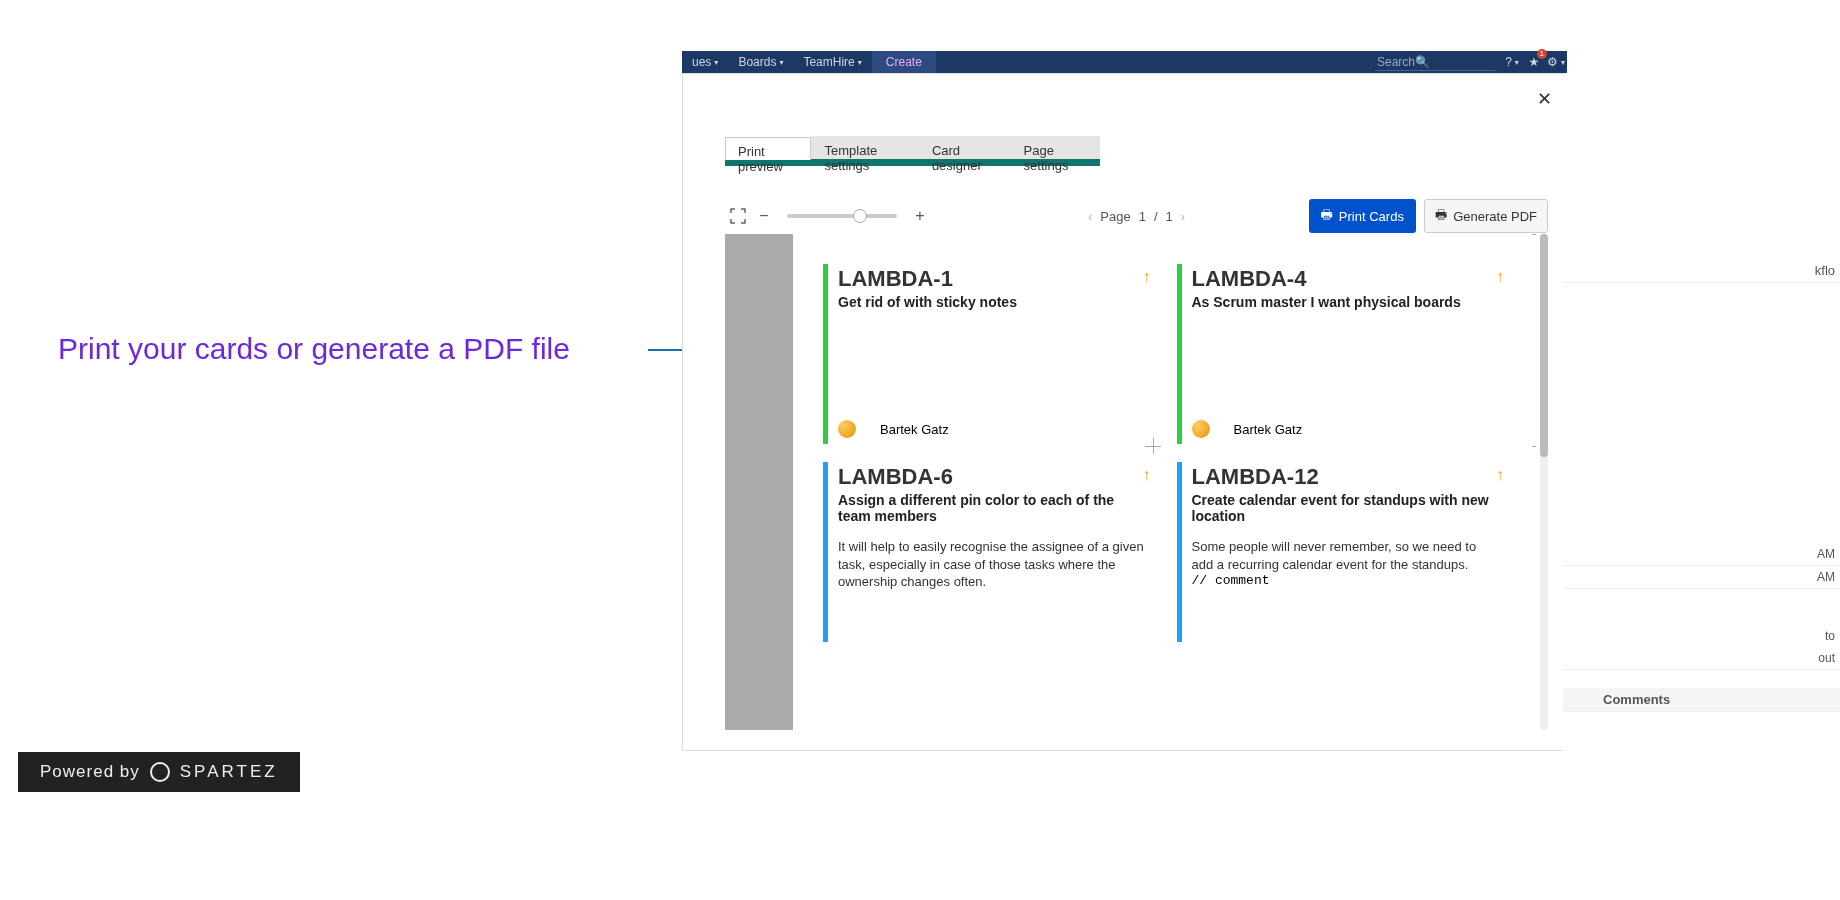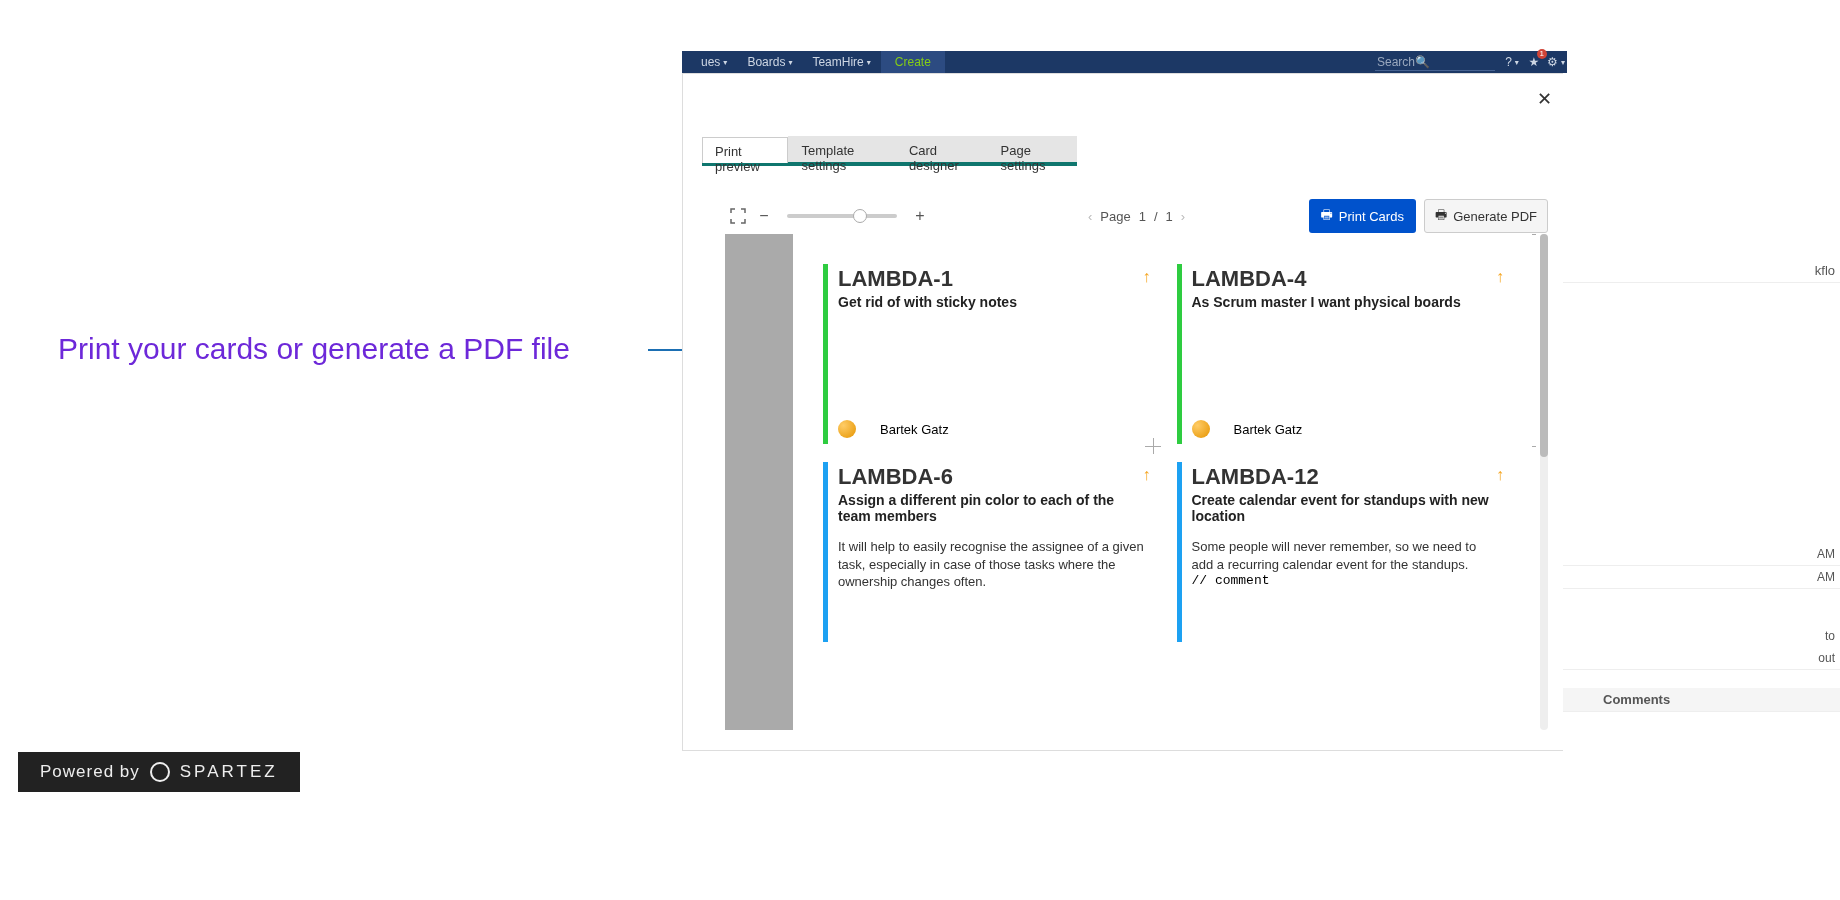--- a/index.html
+++ b/index.html
@@ -5,33 +5,33 @@
   * { box-sizing: border-box; margin: 0; padding: 0; }
   html, body { width: 1840px; height: 900px; font-family: -apple-system, "Segoe UI", Helvetica, Arial, sans-serif; background: #fff; overflow: hidden; }
 
   
   .callout { position: absolute; left: 58px; top: 332px; font-size: 30px; font-weight: 300; color: #6d28d9; }
   .callout-line { position: absolute; border: 1.5px solid #1b6fb3; pointer-events: none; }
   .callout-dot { position: absolute; width: 12px; height: 12px; border-radius: 50%; background: #1b6fb3; }
 
   
   .app { position: absolute; left: 682px; top: 51px; width: 885px; height: 700px; background: #fff; }
-  .navbar { height: 22px; background: #1c3865; display: flex; align-items: center; color: #cdd6e3; font-size: 12px; padding-left: 9px; position: relative; }
+  .navbar { height: 22px; background: #1c3865; display: flex; align-items: center; color: #cdd6e3; font-size: 12px; padding-left: 0; position: relative; }
   .nav-item { padding: 0 10px; height: 100%; display: flex; align-items: center; cursor: pointer; white-space: nowrap; }
-  .nav-item.btn { background: #2c4b81; color: #84cc16; font-weight: 500; padding: 0 14px; }
+  .nav-item.btn { background: #2c4b81; color: #f0abfc; font-weight: 500; padding: 0 14px; }
   .nav-spacer { flex: 1; }
   .nav-search { width: 120px; height: 18px; background: transparent; border-bottom: 1px solid #476392; color: #cdd6e3; font-size: 12px; margin-right: 6px; display: flex; align-items: center; padding: 0 2px; }
   .nav-icon { width: 22px; display: flex; align-items: center; justify-content: center; height: 100%; cursor: pointer; color: #cdd6e3; position: relative; }
   .badge { position: absolute; top: -2px; right: -2px; background: #d04437; color: #fff; font-size: 8px; border-radius: 6px; padding: 0 3px; line-height: 10px; }
   .caret { font-size: 8px; margin-left: 3px; }
 
   .panel { position: absolute; left: 0; right: 0; top: 22px; bottom: 0; background: #fff; border: 1px solid #ddd; }
   .close-x { position: absolute; right: 14px; top: 14px; font-size: 18px; color: #333; cursor: pointer; }
 
-  .tabstrip { margin: 62px 0 0 19px; display: flex; height: 30px; border-bottom: 4px solid #0f766e; width: 375px; }
+  .tabstrip { margin: 62px 0 0 42px; display: flex; height: 30px; border-bottom: 7px solid #0f766e; width: 375px; }
   .tab { padding: 6px 12px; font-size: 13px; color: #333; border: 1px solid transparent; border-bottom: none; background: #e5e5e5; cursor: pointer; }
   .tab.active { background: #fff; border-color: #ccc; position: relative; top: 1px; }
 
   .toolbar { position: absolute; left: 42px; right: 18px; top: 122px; height: 40px; display: flex; align-items: center; }
   .tb-btn { width: 26px; height: 26px; display: flex; align-items: center; justify-content: center; color: #555; font-size: 16px; cursor: pointer; }
   .slider { width: 110px; height: 4px; background: #ccc; border-radius: 2px; margin: 0 10px; position: relative; }
   .slider-thumb { position: absolute; top: -5px; left: 60%; width: 14px; height: 14px; background: #fff; border: 1px solid #aaa; border-radius: 50%; }
   .pager { position: absolute; left: 50%; transform: translateX(-50%); display: flex; align-items: center; gap: 8px; font-size: 13px; color: #555; }
   .pager .chev { color: #bbb; cursor: pointer; }
   .action-btns { margin-left: auto; display: flex; gap: 8px; }

